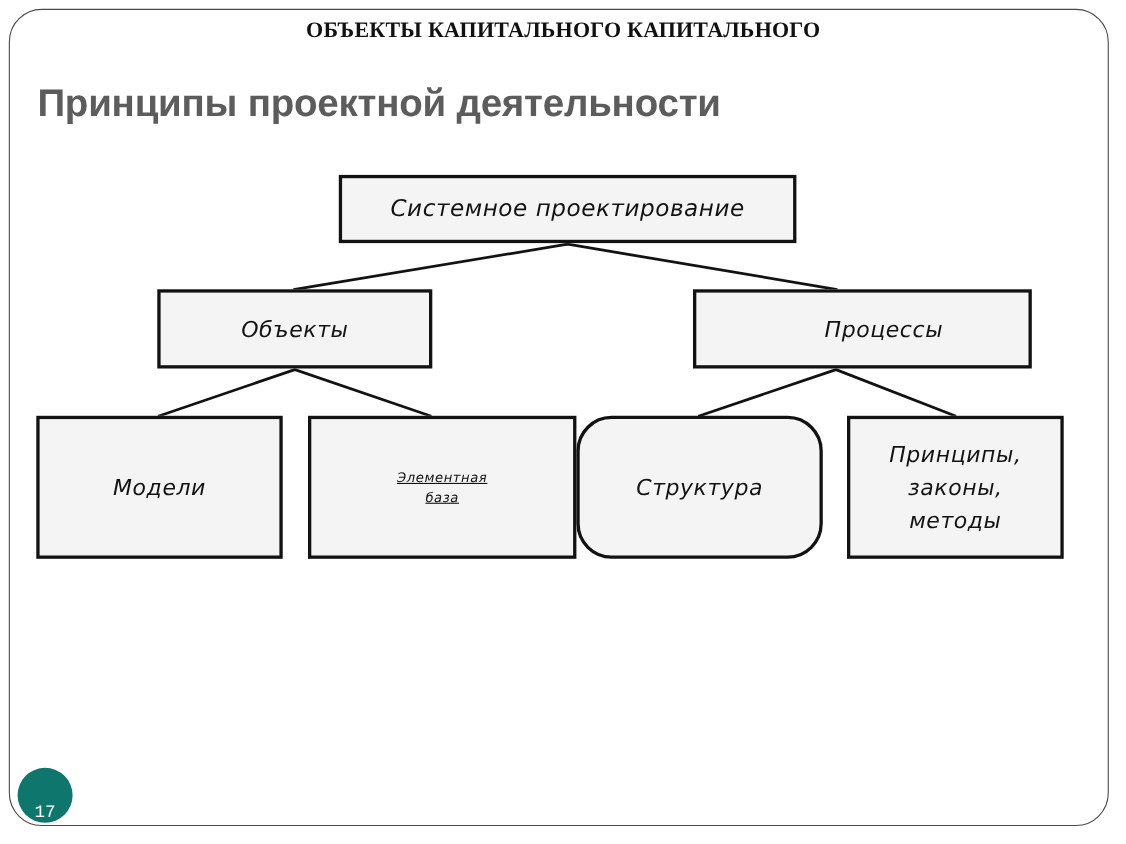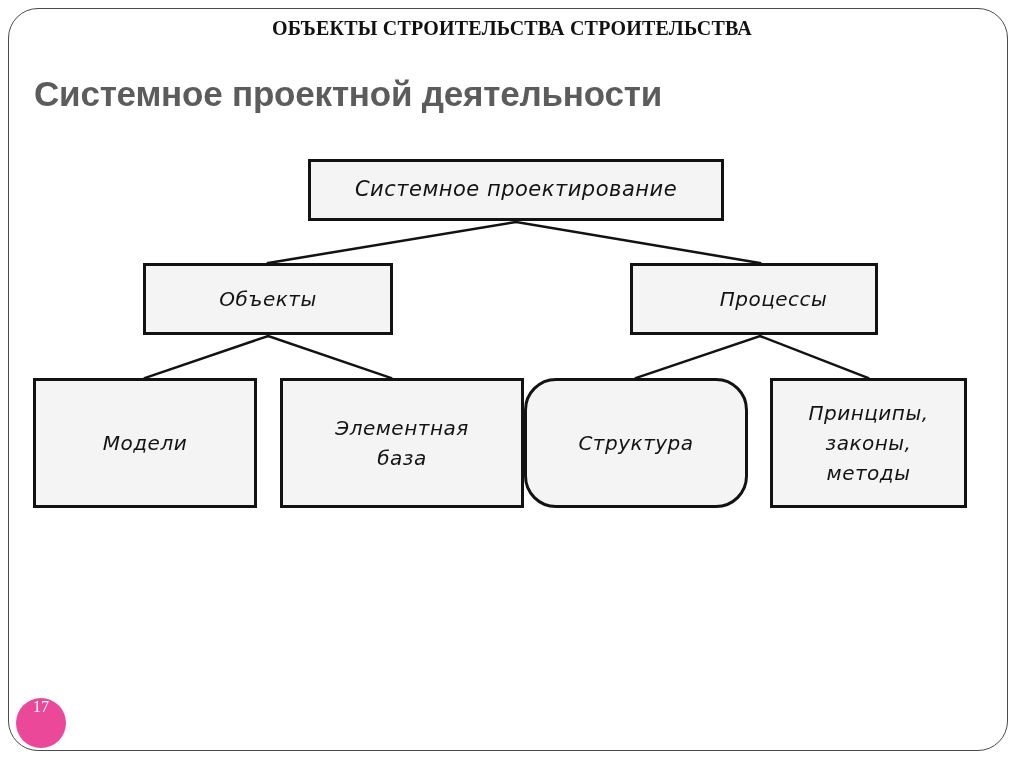--- a/index.html
+++ b/index.html
@@ -99,57 +99,57 @@
     white-space: pre-line;
   }
 
   
   #node-root {
     left: 308px;  top: 159px;  width: 416px; height: 62px;
     font-size: 21px;
   }
   
   #node-objects  { left: 143px; top: 263px; width: 250px; height: 72px; font-size: 20px; }
-  #node-processes{ left: 630px; top: 263px; width: 248px; height: 72px; font-size: 20px; padding-left: 39px; }
+  #node-processes{ left: 630px; top: 263px; width: 308px; height: 72px; font-size: 20px; padding-left: 39px; }
   
   #node-models   { left: 33px;  top: 378px; width: 224px; height: 130px; font-size: 20px; }
-  #node-elements { left: 280px; top: 378px; width: 244px; height: 130px; font-size: 20px; }
+  #node-elements { left: 280px; top: 378px; width: 244px; height: 130px; font-size: 12px; text-decoration: underline; }
   #node-structure{ left: 524px; top: 378px; width: 224px; height: 130px; font-size: 20px; border-radius: 32px; }
   #node-methods  { left: 770px; top: 378px; width: 197px; height: 130px; font-size: 20px; }
 
   
   .page-badge {
     position: absolute;
     left: 16px;
     top: 698px;
     width: 50px;
     height: 50px;
     border-radius: 50%;
-    background: #ec4899;
+    background: #0f766e;
     color: #ffffff;
     display: flex;
-    align-items: flex-start;
+    align-items: flex-end;
     justify-content: center;
-    font-family: Liberation Serif, serif;
+    font-family: Liberation Mono, monospace;
     font-size: 16px;
     z-index: 5;
   }
 </style>
 </head>
 <body>
 
 <div id="slide">
 
   <div class="slide-frame"></div>
 
   <div class="kicker">
-    <span class="kline">ОБЪЕКТЫ СТРОИТЕЛЬСТВА СТРОИТЕЛЬСТВА</span>
+    <span class="kline">ОБЪЕКТЫ КАПИТАЛЬНОГО КАПИТАЛЬНОГО</span>
   </div>
 
-  <div class="page-title">Системное проектной деятельности</div>
+  <div class="page-title">Принципы проектной деятельности</div>
 
   <div class="diagram">
 
     <svg class="connectors" viewBox="0 0 1024 767" width="1024" height="767" xmlns="http://www.w3.org/2000/svg">
       <g stroke="#121212" stroke-width="2.5" fill="none" stroke-linecap="square">
 
         <line x1="516" y1="222" x2="268" y2="263"></line>
         <line x1="516" y1="222" x2="760" y2="263"></line>
 
         <line x1="268" y1="336" x2="145" y2="378"></line>

